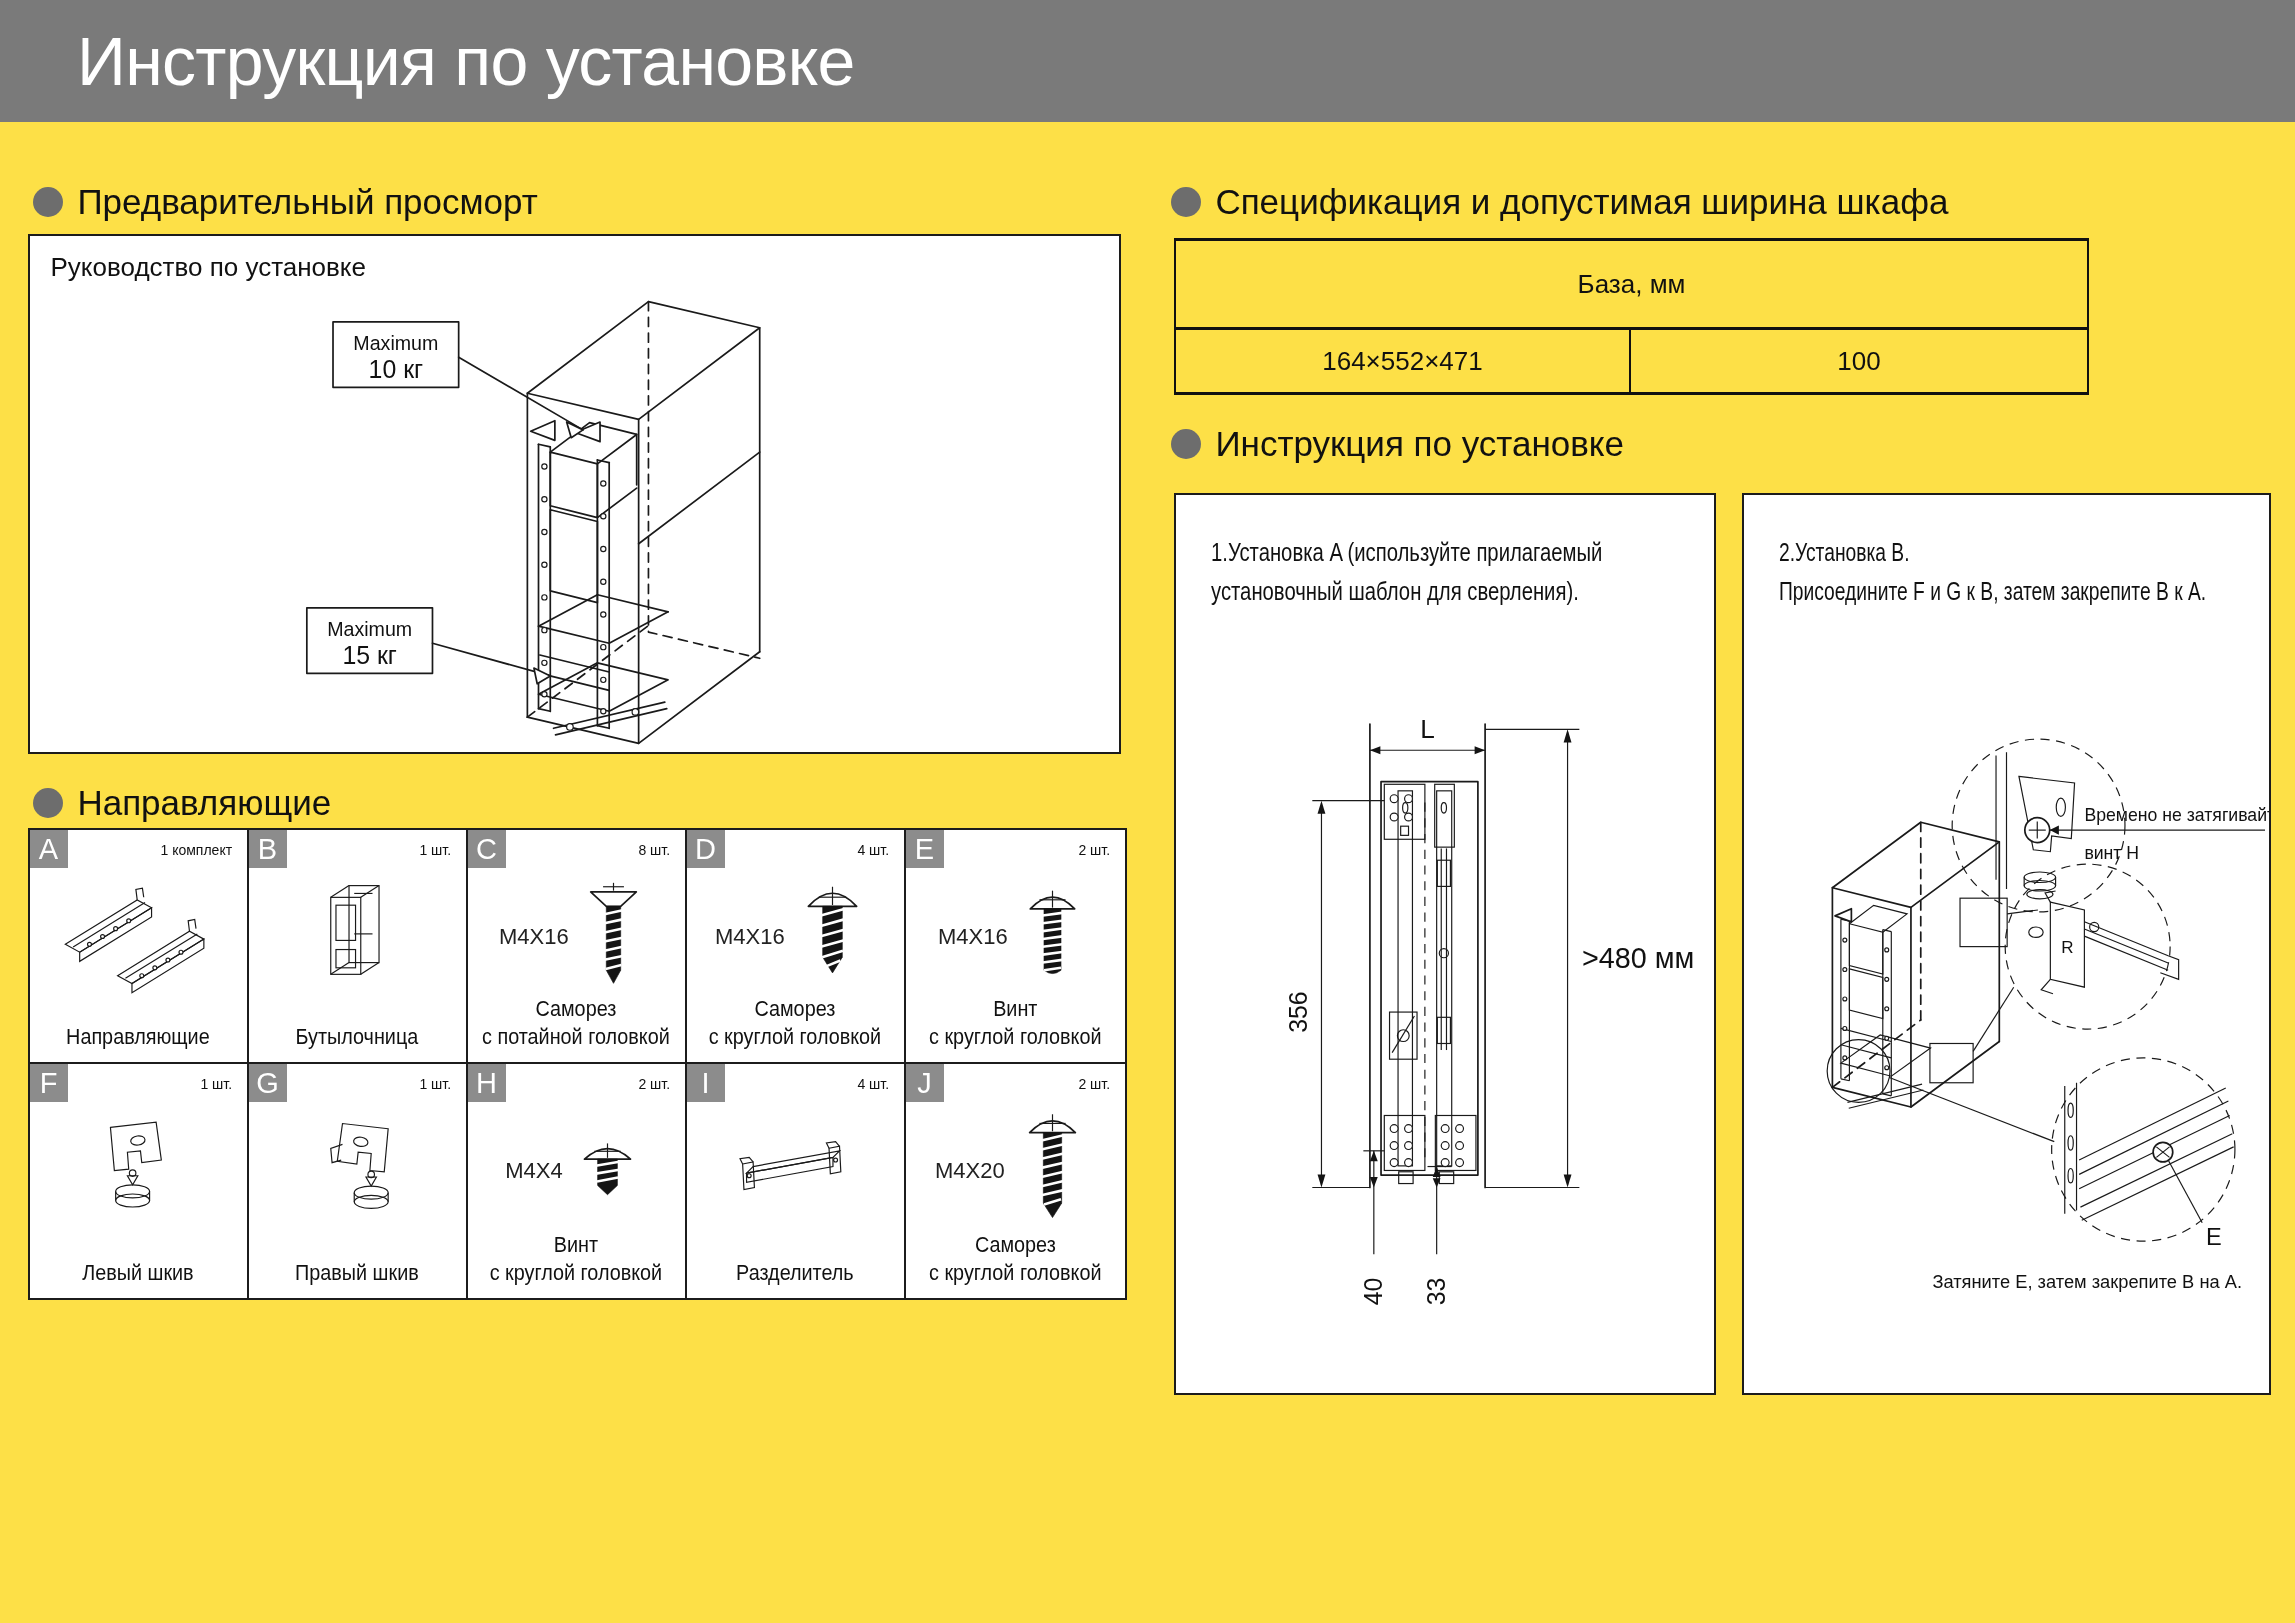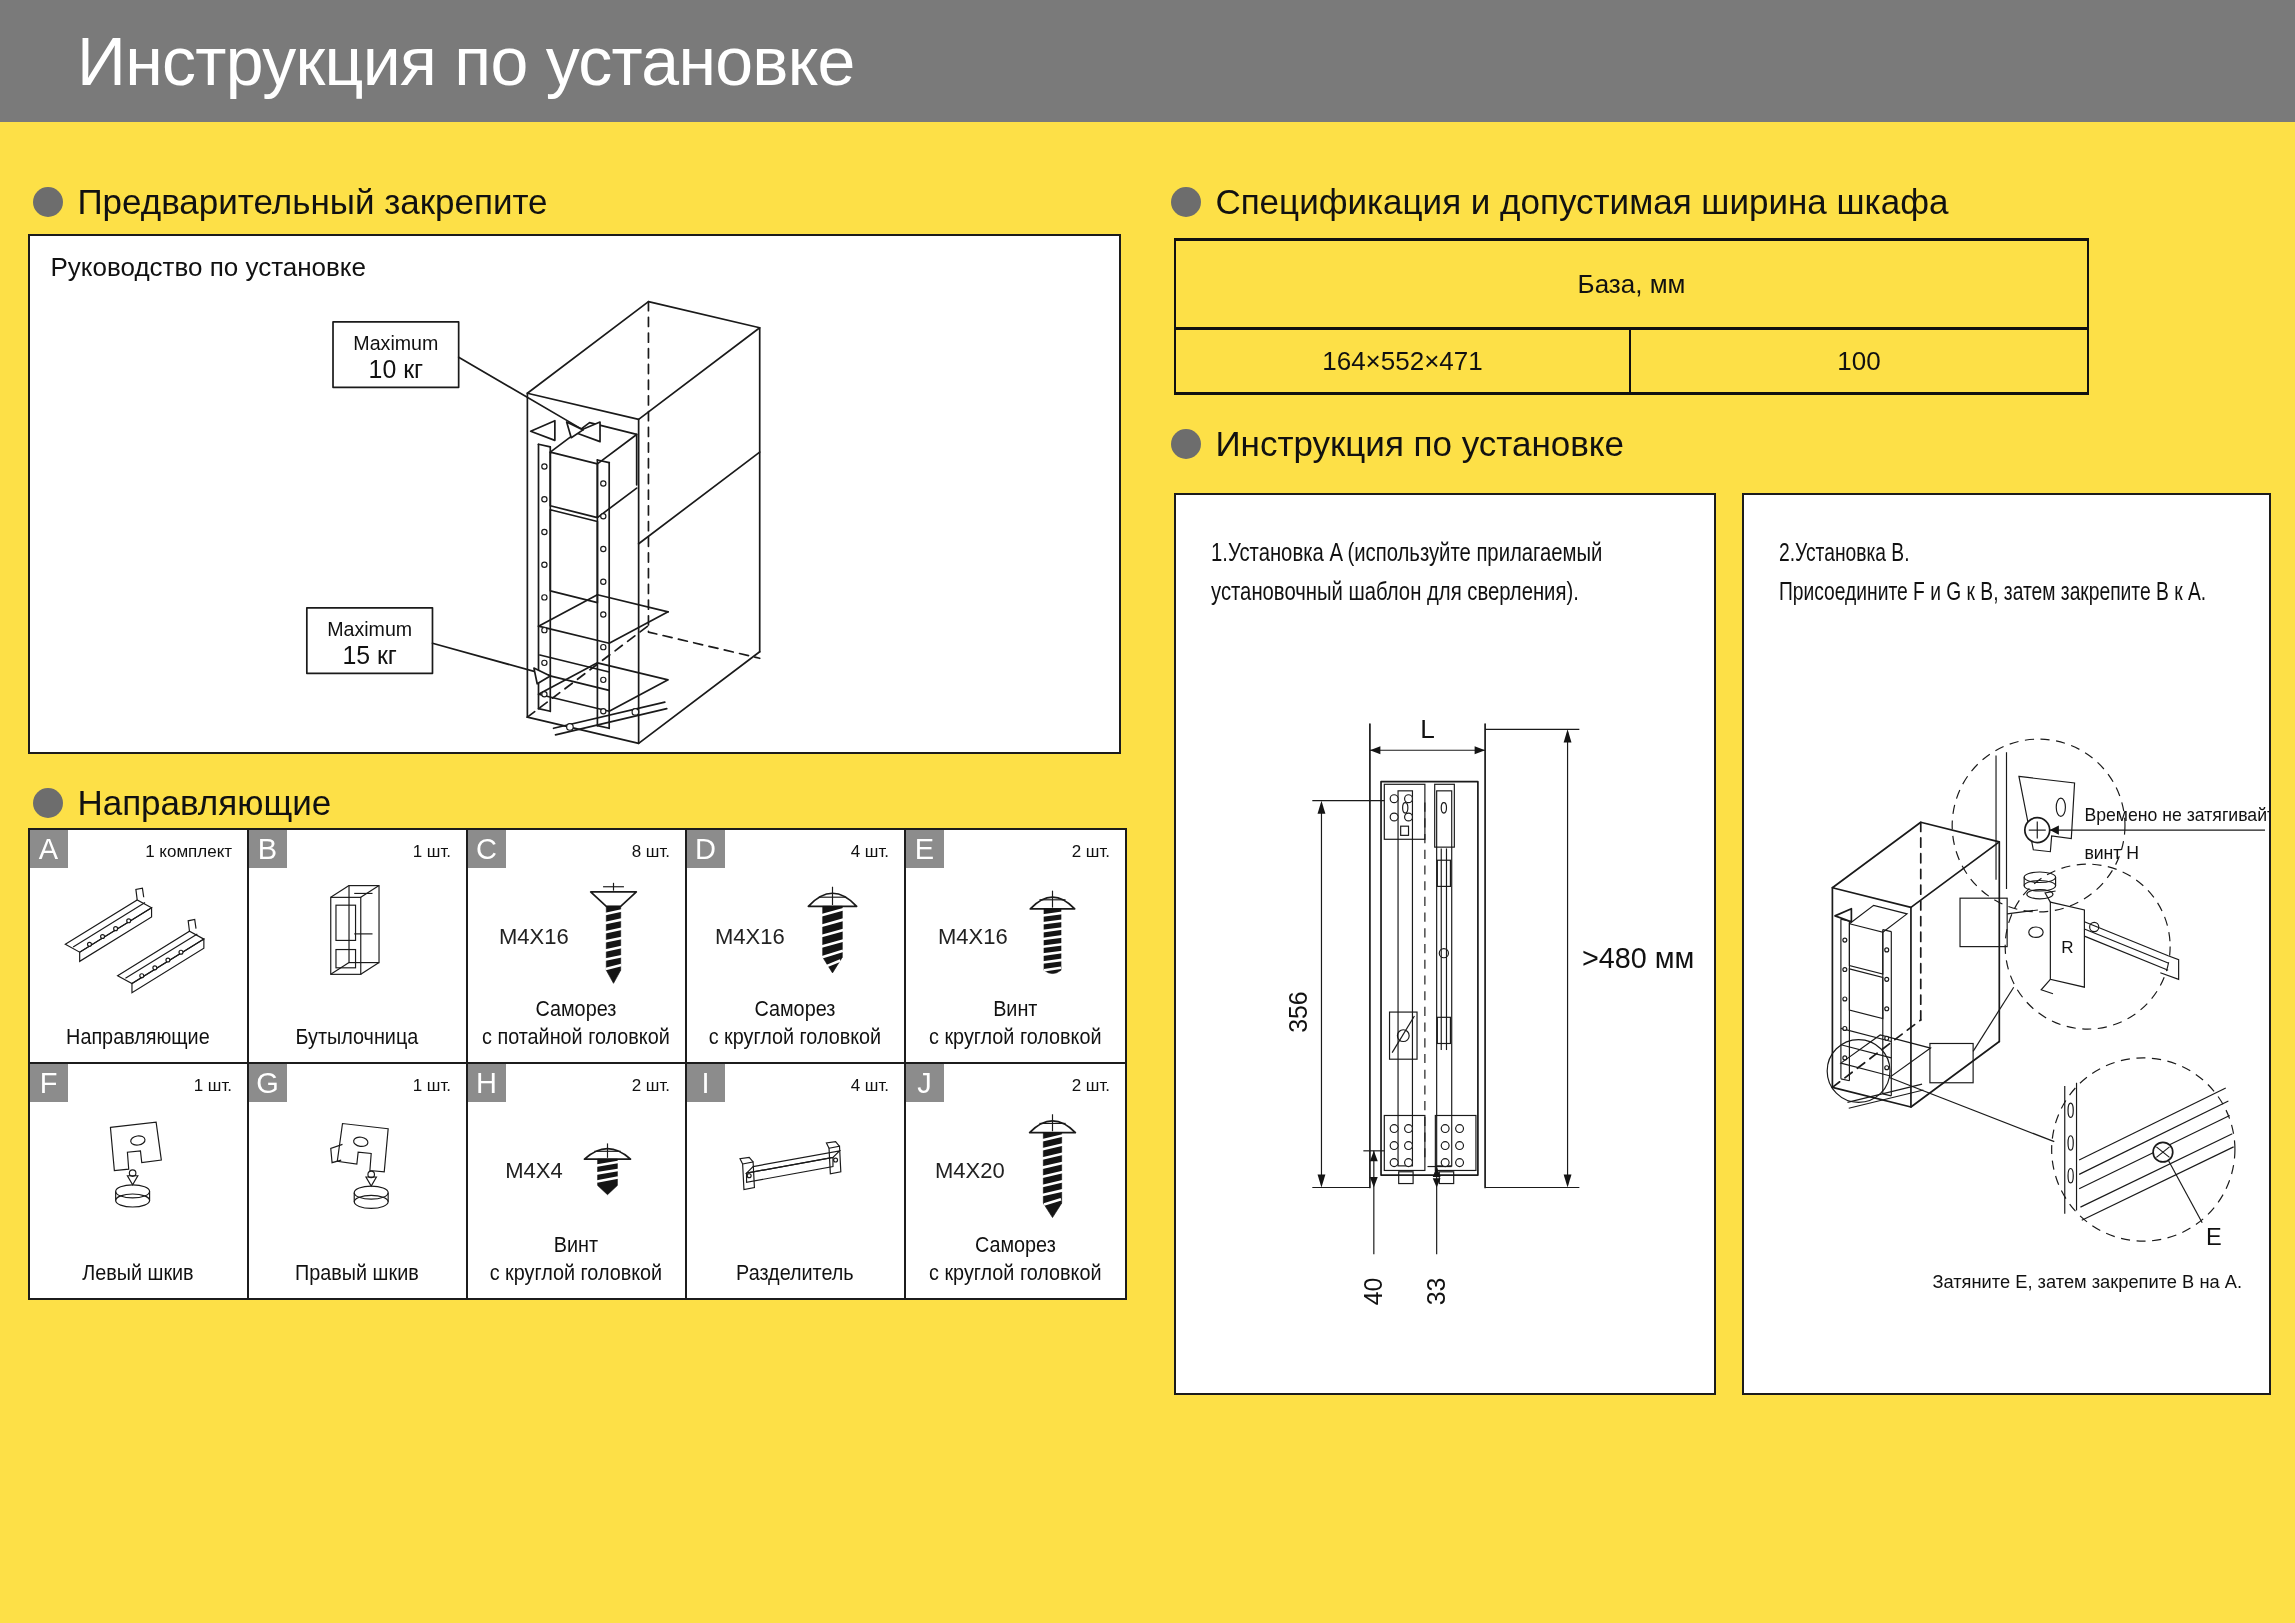--- a/index.html
+++ b/index.html
@@ -26,21 +26,21 @@
   .spec-cell.c2{flex:1;}
   
   .grid{position:absolute;left:27.5px;top:828px;width:1099px;height:472px;display:grid;
         grid-template-columns:repeat(5,1fr);grid-template-rows:repeat(2,1fr);
         border:2px solid #1c1c1c;box-sizing:border-box;background:#fff;}
   .cell{position:relative;border-right:2px solid #1c1c1c;border-bottom:2px solid #1c1c1c;box-sizing:border-box;}
   .cell:nth-child(5n){border-right:none;}
   .cell:nth-child(n+6){border-bottom:none;}
   .badge{position:absolute;left:0;top:0;width:38px;height:38px;background:#8c8c8c;color:#fff;
          display:flex;align-items:center;justify-content:center;font-size:29px;}
-  .qty{position:absolute;top:11.8px;right:14.4px;font-size:17px;color:#111;}
+  .qty{position:absolute;top:11.8px;right:14.4px;font-size:14px;color:#111;}
   .icon-wrap{position:absolute;left:0;right:0;top:41px;height:131px;display:flex;align-items:center;justify-content:center;gap:5.2px;}
   .size-label{font-size:22px;color:#222;}
   .part-name{position:absolute;bottom:11.8px;left:-20%;width:140%;text-align:center;font-size:22px;line-height:1.25;
              white-space:pre-line;transform:scaleX(.9);transform-origin:center bottom;}
   
   .step{position:absolute;font-size:26px;line-height:1.5;color:#111;white-space:pre-line;transform-origin:left top;}
   .step.s1{left:35px;top:38px;width:576px;transform:scaleX(.78);}
   .step.s2{left:35px;top:38px;width:615px;transform:scaleX(.74);}
   .caption{position:absolute;left:151px;top:776px;width:347px;font-size:18.3px;text-align:right;color:#111;}
   
@@ -59,21 +59,21 @@
 <body>
 
 <div class="page">
 
   <div class="banner">
     <h1>Инструкция по установке</h1>
   </div>
 
   <div class="sec" style="left:33px;top:182px;">
     <span class="dot"></span>
-    <h2>Предварительный закрепите</h2>
+    <h2>Предварительный просморт</h2>
   </div>
   <div class="sec" style="left:1171px;top:182px;">
     <span class="dot"></span>
     <h2>Спецификация и допустимая ширина шкафа</h2>
   </div>
   <div class="sec" style="left:1171px;top:424px;">
     <span class="dot"></span>
     <h2>Инструкция по установке</h2>
   </div>
   <div class="sec" style="left:33px;top:783px;">

